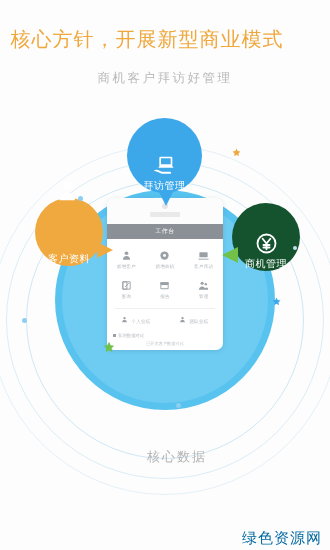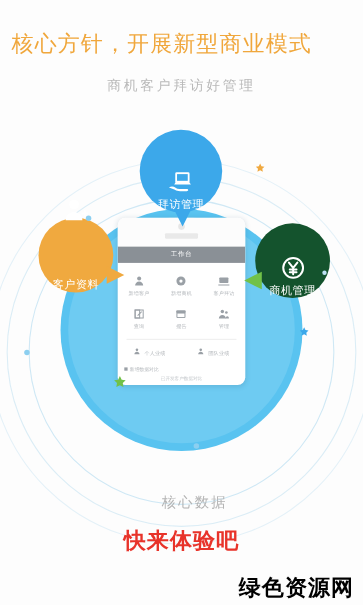--- a/index.html
+++ b/index.html
@@ -140,21 +140,21 @@
     font-size:13px;letter-spacing:2px;color:#b3b3b3;white-space:nowrap;padding-left:12px;
   }
   .cta{
     position:absolute;left:0;top:478px;width:330px;text-align:center;
     font-size:20px;letter-spacing:1px;color:#e8332a;font-weight:600;white-space:nowrap;
   }
 
   
   .wm{position:absolute;right:8px;bottom:4px;text-align:center;}
   .wm-cn{
-    font-size:20px;color:#000000;font-weight:700;letter-spacing:1px;
+    font-size:15px;color:#0369a1;font-weight:400;letter-spacing:1px;
     line-height:1.05;white-space:nowrap;
   }
   .wm-url{
     font-size:11px;color:#a5d894;letter-spacing:.3px;
     white-space:nowrap;margin-top:1px;
   }
 </style>
 </head>
 <body>
 
@@ -324,19 +324,18 @@
         <path d="M12 1.6l3.2 6.7 7.3 1-5.3 5.2 1.3 7.3L12 18.3 5.5 21.8l1.3-7.3L1.5 9.3l7.3-1z"></path>
       </svg>
     </div>
 
   <div class="dot" id="dt0" style="left: 78px; top: 196px; width: 5px; height: 5px; background: rgb(140, 207, 240);"></div>
   <div class="dot" id="dt1" style="left: 22px; top: 318px; width: 5px; height: 5px; background: rgb(140, 207, 240);"></div>
   <div class="dot" id="dt2" style="left: 176px; top: 403px; width: 5px; height: 5px; background: rgb(140, 207, 240);"></div>
   <div class="dot" id="dt3" style="left: 293px; top: 246px; width: 4px; height: 4px; background: rgb(189, 224, 243);"></div>
 
   <div class="core">核心数据</div>
-  <div class="cta">快来体验吧</div>
 
   <div class="wm">
     <div class="wm-cn">绿色资源网</div>
   </div>
 
 </div>
 
 </body></html>

